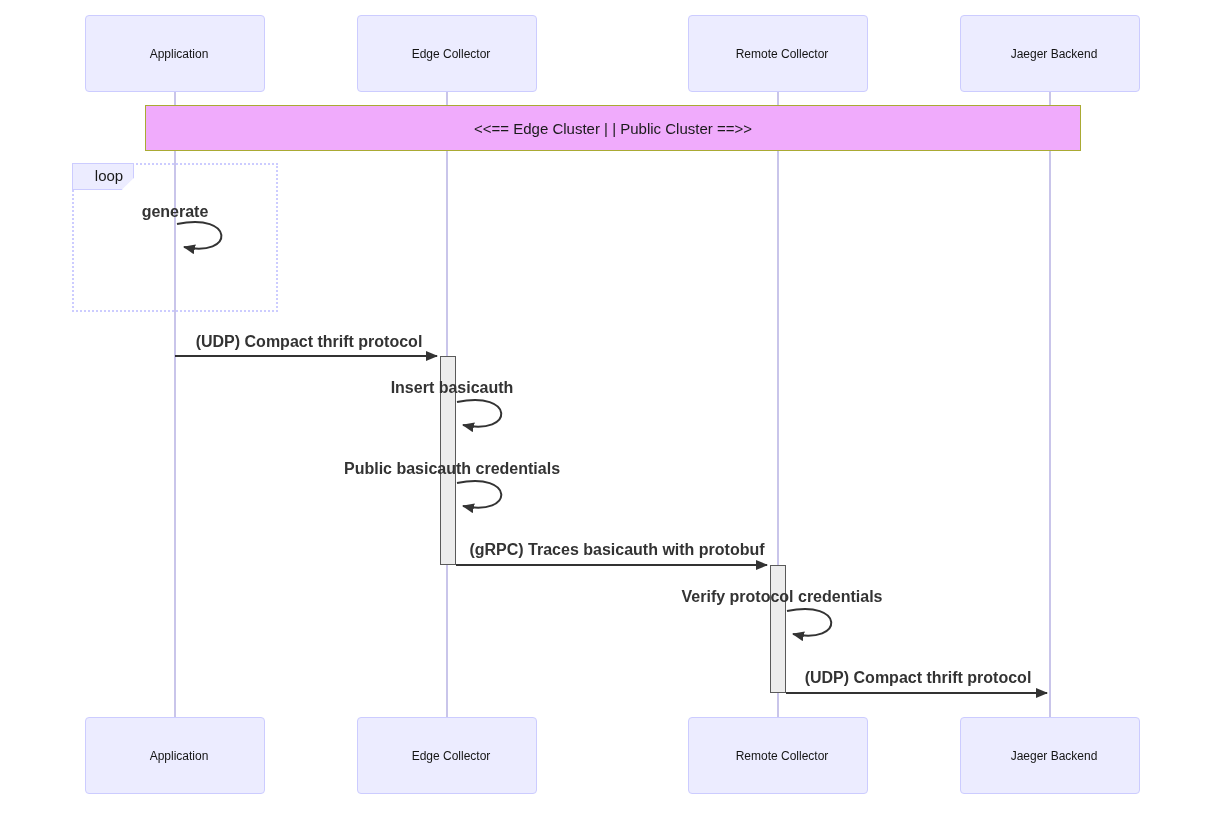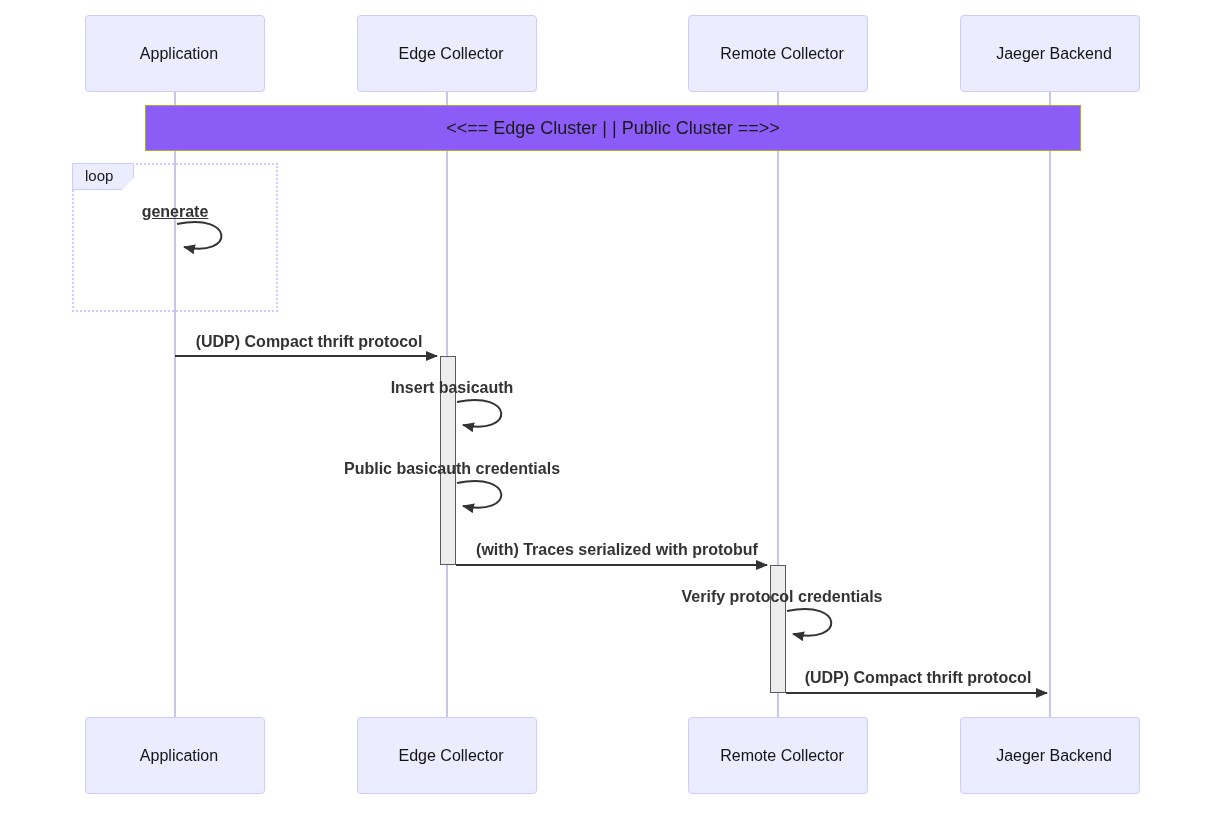--- a/index.html
+++ b/index.html
@@ -16,21 +16,21 @@
   .participant-box {
     position: absolute;
     width: 180px;
     height: 77px;
     background: #ECECFF;
     border: 1px solid #CCCCFF;
     border-radius: 4px;
     display: flex;
     align-items: center;
     justify-content: center;
-    font-size: 16px;
+    font-size: 12px;
     color: #141414;
     box-sizing: border-box;
     padding-left: 8px;
   }
 
   
   .lifeline {
     position: absolute;
     width: 2px;
     top: 92px;
@@ -38,27 +38,27 @@
     background: #C9C5EA;
   }
 
   
   .note {
     position: absolute;
     left: 145px;
     top: 105px;
     width: 936px;
     height: 46px;
-    background: #8b5cf6;
+    background: #f0abfc;
     border: 1px solid #AAAA33;
     box-sizing: border-box;
     display: flex;
     align-items: center;
     justify-content: center;
-    font-size: 18px;
+    font-size: 15px;
     color: #1a1a1a;
   }
 
   
   .loop-frame {
     position: absolute;
     left: 72px;
     top: 163px;
     width: 206px;
     height: 149px;
@@ -70,20 +70,21 @@
     left: 72px;
     top: 163px;
     width: 62px;
     height: 27px;
     background: #ECECFF;
     border: 1px solid #CCCCFF;
     box-sizing: border-box;
     clip-path: polygon(0 0, 100% 0, 100% 55%, 80% 100%, 0 100%);
     display: flex;
     align-items: center;
+    justify-content: center;
     padding-bottom: 2px;
     font-size: 15px;
     color: #1a1a1a;
     padding-left: 12px;
   }
 
   
   .activation {
     position: absolute;
     width: 16px;
@@ -128,29 +129,29 @@
     </div>
 
   <div class="note">
     <span>&lt;&lt;== Edge Cluster | | Public Cluster ==&gt;&gt;</span>
   </div>
 
   <div class="loop-frame"></div>
   <div class="loop-label">
     <span>loop</span>
   </div>
-  <div class="msg" style="left:175px; top:203px;text-decoration:underline;">generate</div>
+  <div class="msg" style="left:175px; top:203px;">generate</div>
 
   <div class="activation" style="left:440px; top:356px; height:209px;"></div>
   <div class="activation" style="left:770px; top:565px; height:128px;"></div>
 
   <div class="msg" style="left:309px; top:333px;">(UDP) Compact thrift protocol</div>
   <div class="msg" style="left:452px; top:379px;">Insert basicauth</div>
   <div class="msg" style="left:452px; top:460px;">Public basicauth credentials</div>
-  <div class="msg" style="left:617px; top:541px;">(with) Traces serialized with protobuf</div>
+  <div class="msg" style="left:617px; top:541px;">(gRPC) Traces basicauth with protobuf</div>
   <div class="msg" style="left:782px; top:588px;">Verify protocol credentials</div>
   <div class="msg" style="left:918px; top:669px;">(UDP) Compact thrift protocol</div>
 
   <svg class="arrows" width="1214" height="819" viewBox="0 0 1214 819">
     <defs>
       <marker id="arrowhead" markerWidth="13" markerHeight="11" refX="11" refY="5" orient="auto" markerUnits="userSpaceOnUse">
         <path d="M0,0 L12,5 L0,10 z" fill="#333333"></path>
       </marker>
     </defs>
 

